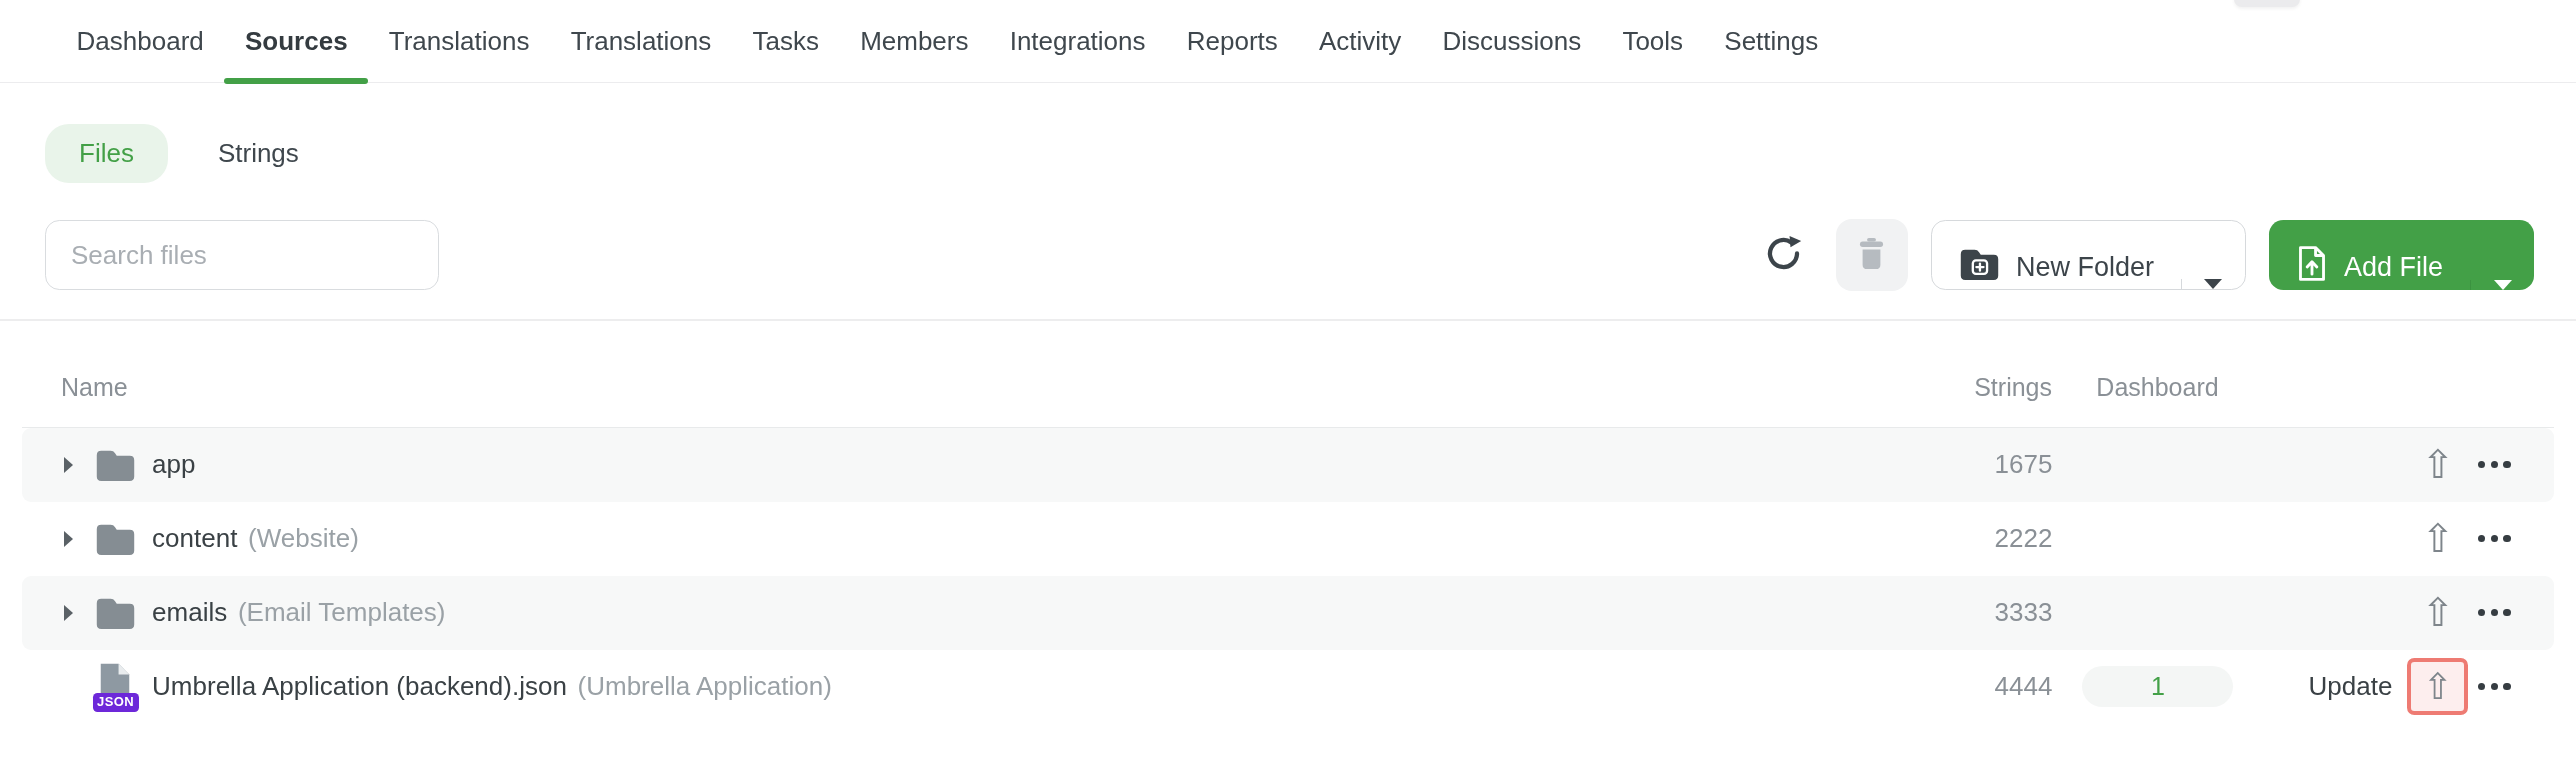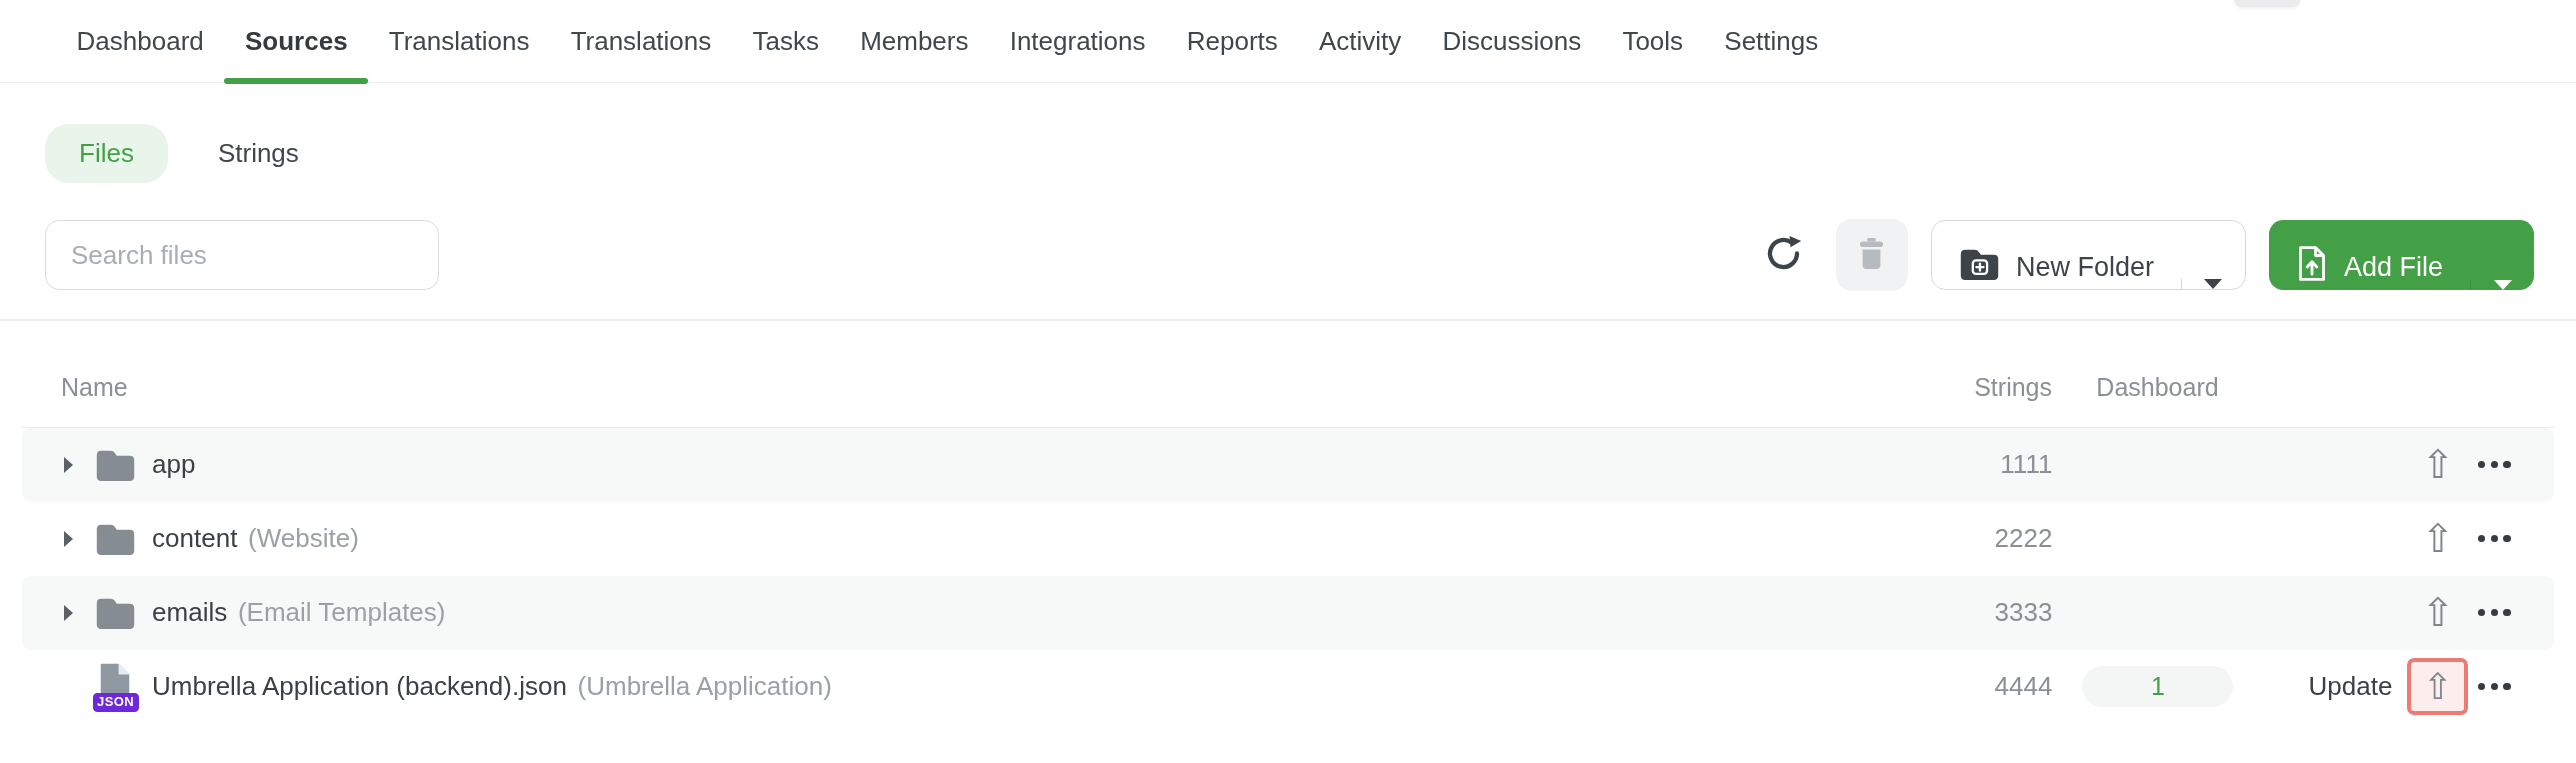--- a/index.html
+++ b/index.html
@@ -193,21 +193,21 @@
       <div class="row-caret-box">
         <span class="row-caret"></span>
       </div>
       <span class="row-icon">
         <svg width="41" height="36" viewBox="0 0 46 40">
           <path d="M2 9 q0-5 5-5 h10.5 q3.3 0 5 2.7 l1.9 3 h14.6 q5 0 5 5 v18.3 q0 5-5 5 h-32 q-5 0-5-5 z" fill="#858d93"></path>
         </svg>
       </span>
       <span class="row-name">app</span>
     </div>
-    <div class="cell strings-cell">1111</div>
+    <div class="cell strings-cell">1675</div>
     <div class="cell upload-cell">
       <span class="upload-glyph">⇧</span>
     </div>
     <div class="cell more-cell">
       <span class="dot"></span>
         <span class="dot"></span>
         <span class="dot"></span>
     </div>
   </div>
 

